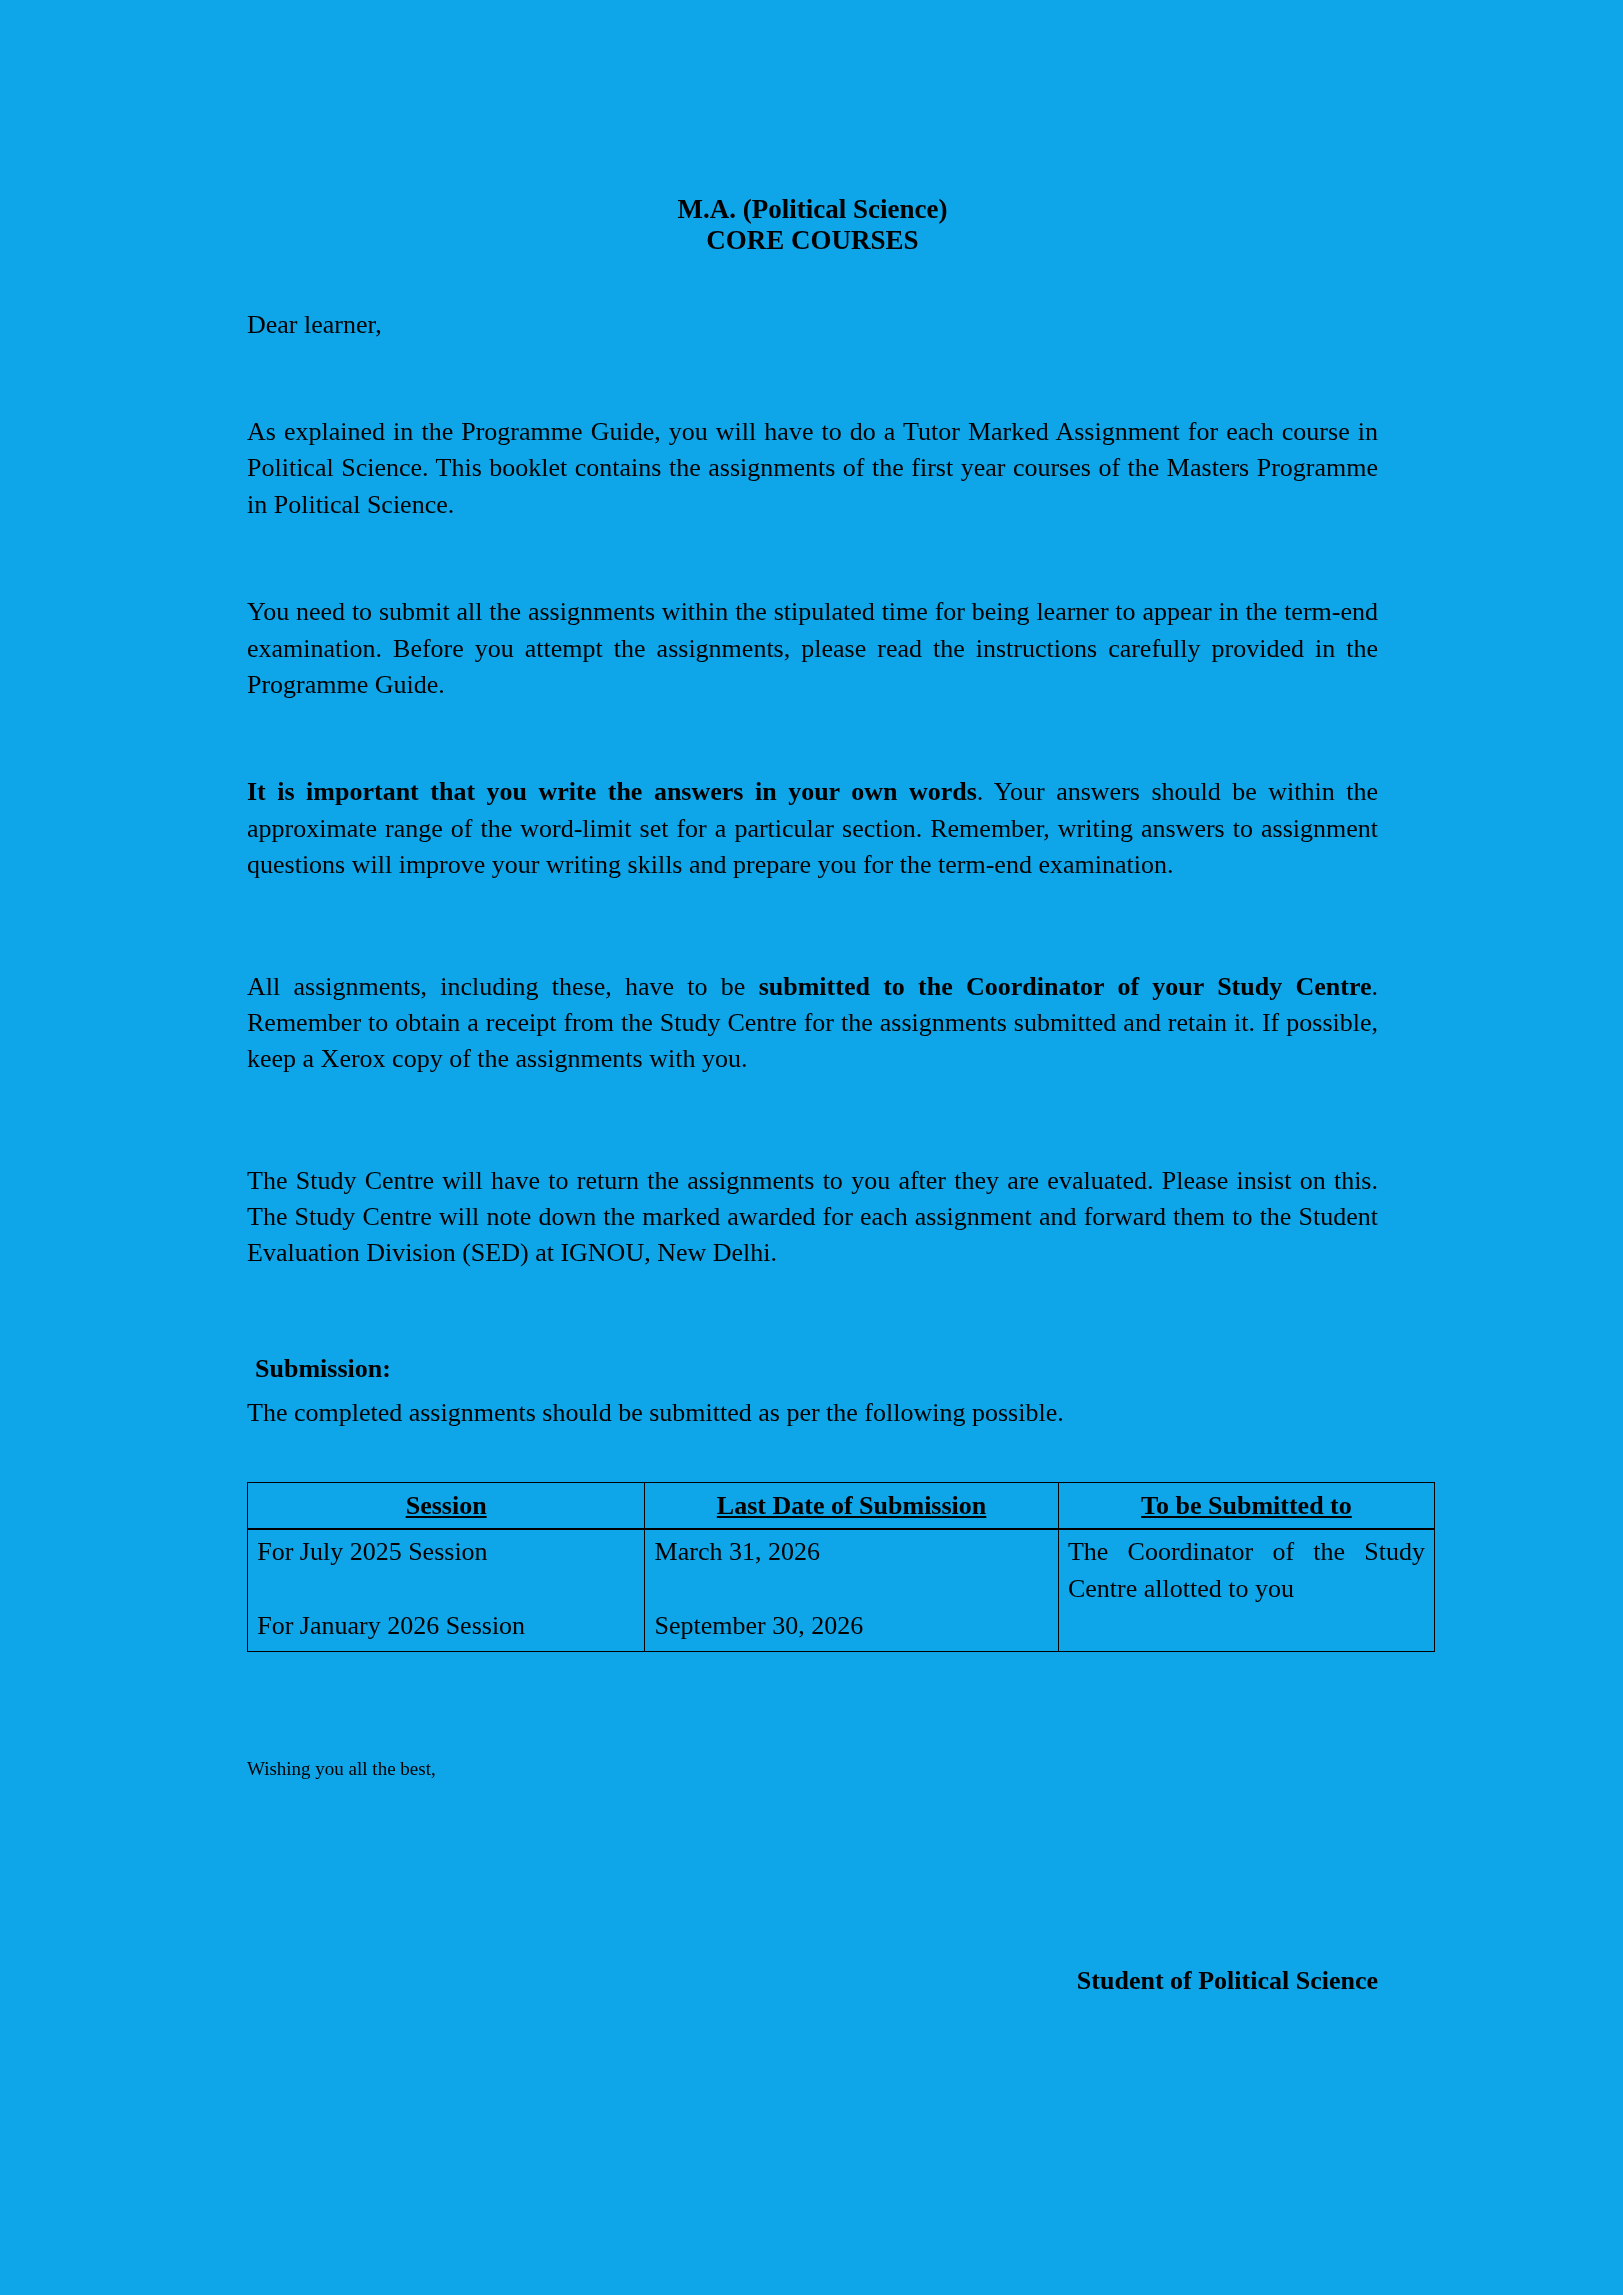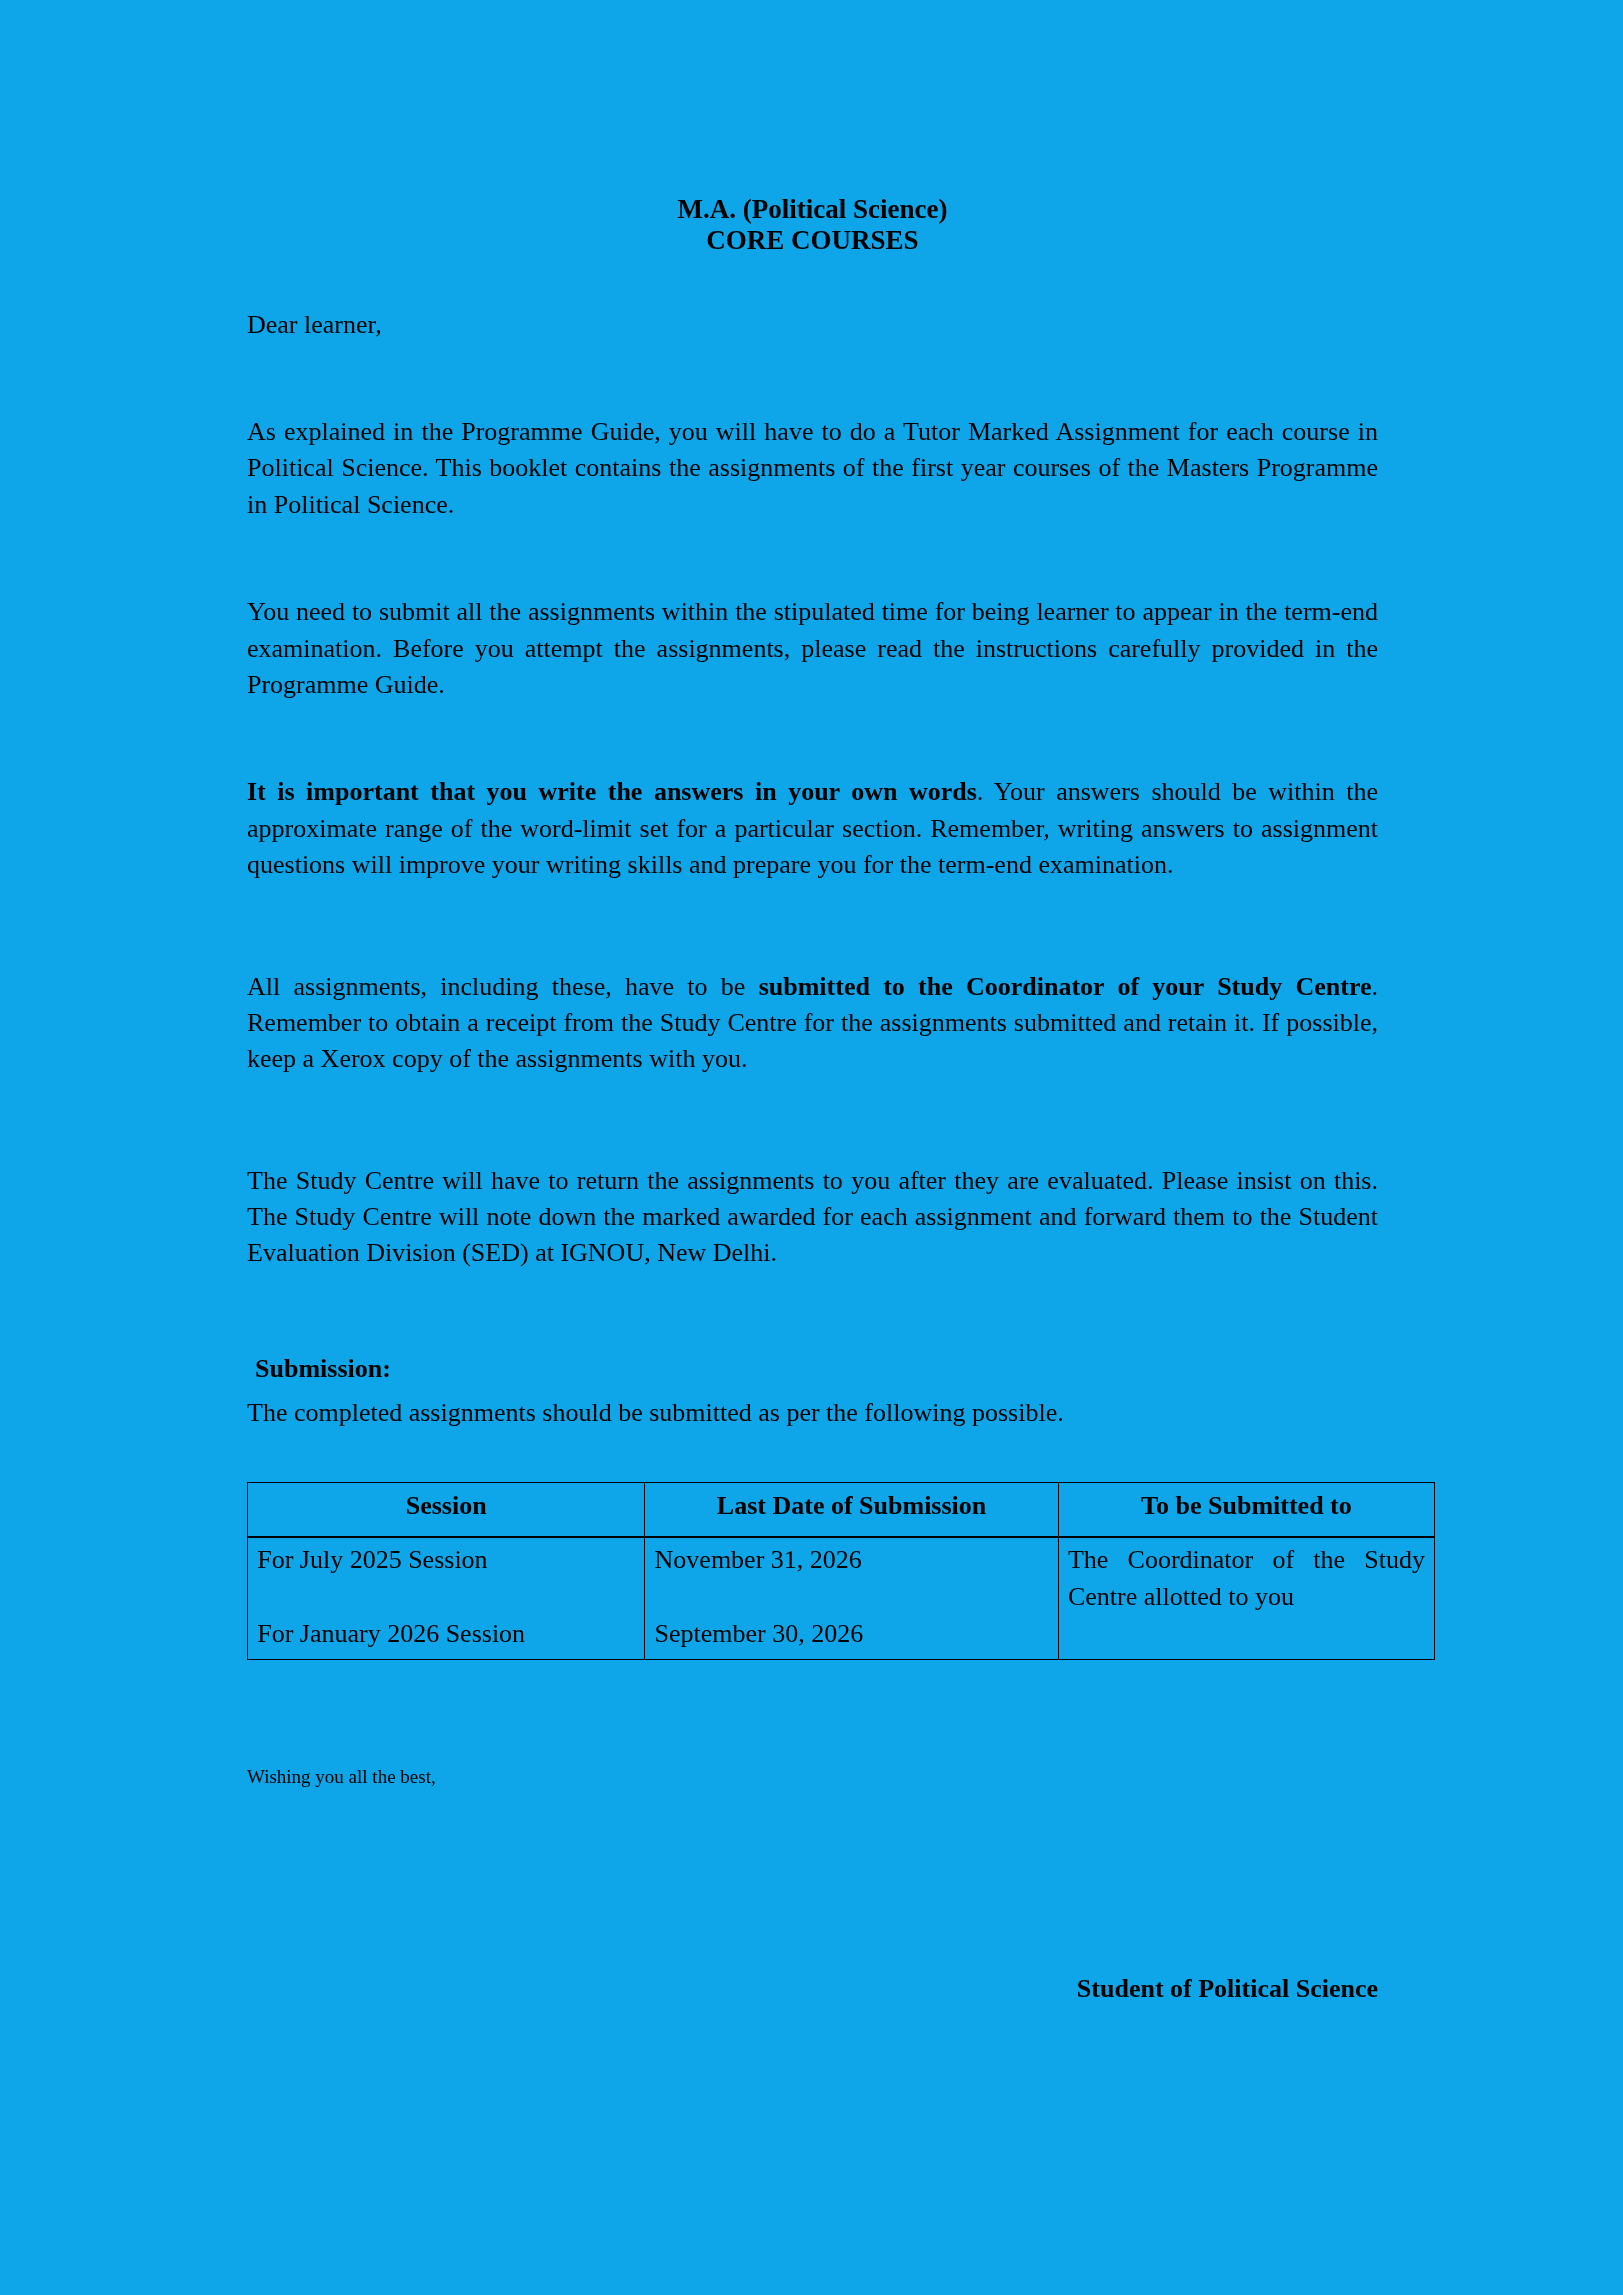--- a/index.html
+++ b/index.html
@@ -72,21 +72,22 @@
   .schedule-table td {
     border: 1.3px solid #000000;
     vertical-align: top;
     padding: 3.9px 9.2px 6.5px 9.2px;
   }
   .schedule-table thead th {
     text-align: center;
     font-weight: bold;
     border-bottom: 2.6px solid #000000;
     padding-top: 5.2px;
-    padding-bottom: 11px;
+    padding-bottom: 3px;
+    text-decoration: underline;
   }
   .col-session  { width: 378px; }
   .col-lastdate { width: 394px; }
   .col-submitto { width: 357px; }
   .cell-lines { display: block; }
   .cell-line { display: block; }
   .cell-gap { display: block; height: 37px; }
   td.justify-cell { text-align: justify; text-justify: inter-word; }
 
   
@@ -156,21 +157,21 @@
         <tr>
           <td class="col-session">
             <span class="cell-lines">
               <span class="cell-line">For July 2025 Session</span>
               <span class="cell-gap"></span>
               <span class="cell-line">For January 2026 Session</span>
             </span>
           </td>
           <td class="col-lastdate">
             <span class="cell-lines">
-              <span class="cell-line">November 31, 2026</span>
+              <span class="cell-line">March 31, 2026</span>
               <span class="cell-gap"></span>
               <span class="cell-line">September 30, 2026</span>
             </span>
           </td>
           <td class="col-submitto justify-cell">The Coordinator of the Study Centre allotted to you</td>
         </tr>
       </tbody>
     </table>
 
     <div class="spacer-xl"></div>

